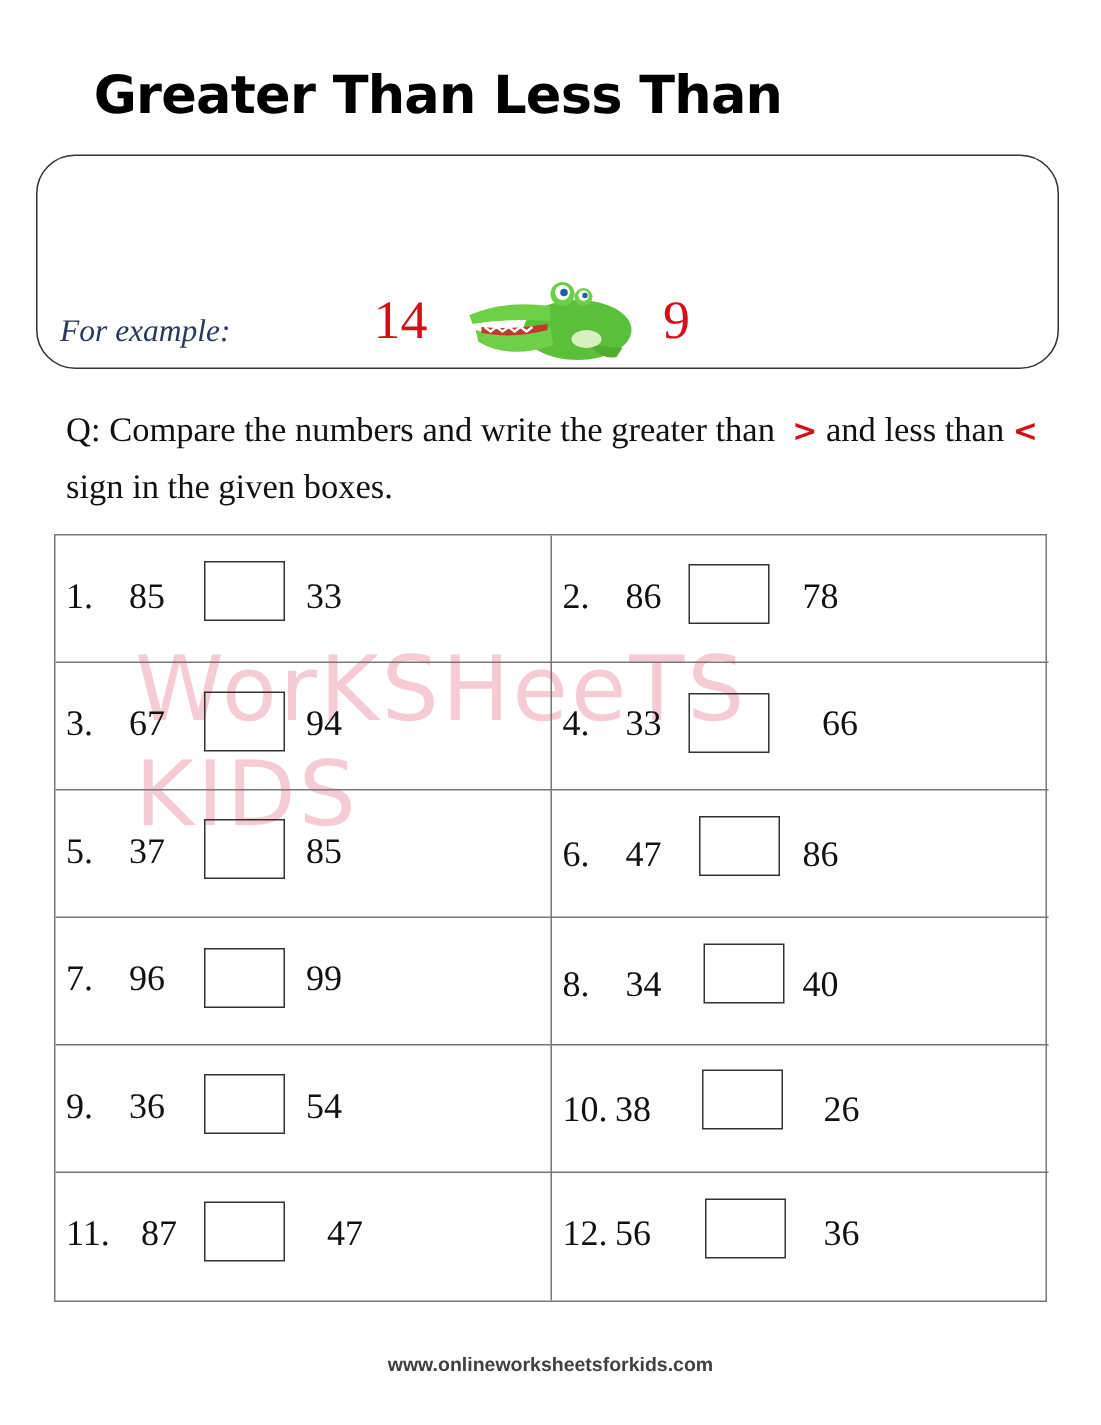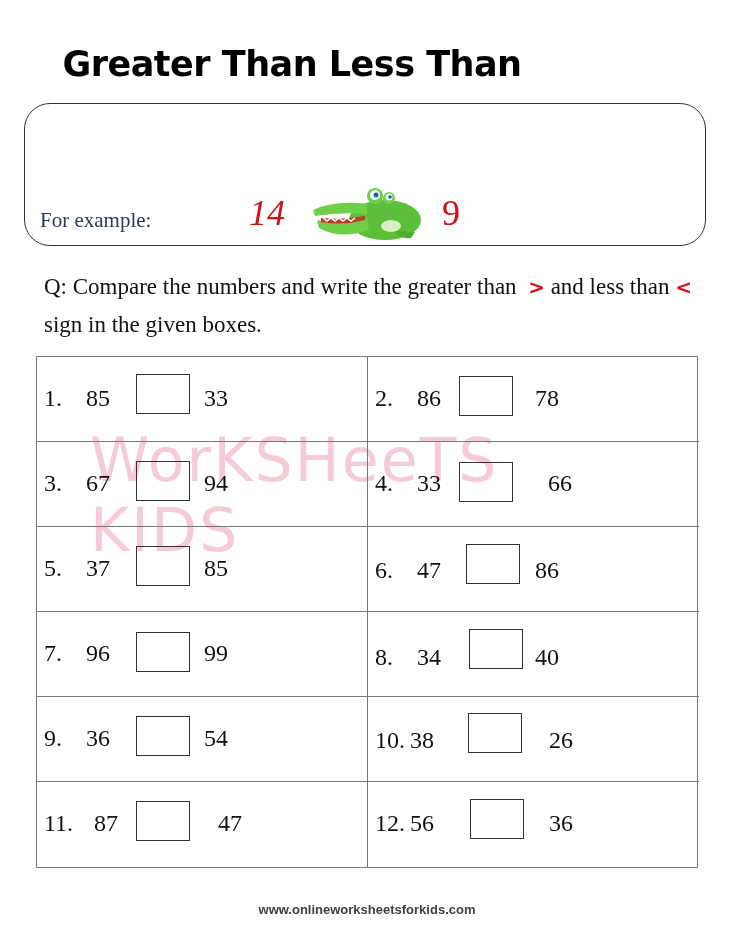--- a/index.html
+++ b/index.html
@@ -1,21 +1,21 @@
 <!DOCTYPE html>
 <html><head>
 <meta charset="utf-8">
 <style>
   html, body { margin:0; padding:0; background:#fff; }
   body { width:734px; height:950px; position:relative; overflow:hidden; font-family:"Liberation Serif", serif; color:#111; }
   .title { position:absolute; top:44px; left:0; width:584px; text-align:center; font-family:"DejaVu Sans", sans-serif; font-weight:bold; font-size:35px; letter-spacing:-0.5px; color:#000; }
   .intro-box { position:absolute; left:24px; top:103px; width:682px; height:143px; border:1.5px solid #333; border-radius:26px; box-sizing:border-box; }
   .intro-text { position:absolute; left:0; top:14px; width:100%; text-align:center; font-size:21px; line-height:31px; }
-  .example-label { position:absolute; left:15px; top:104px; font-size:21px; color:#2a3a5a; }
-  .ex-num1 { position:absolute; left:224px; top:88px; font-size:36px; color:#d0111a;font-style:italic; }
+  .example-label { position:absolute; left:15px; top:104px; font-size:21px; color:#2a3a5a;font-style:italic; }
+  .ex-num1 { position:absolute; left:224px; top:88px; font-size:36px; color:#d0111a; }
   .ex-num2 { position:absolute; left:417px; top:88px; font-size:36px; color:#d0111a; }
   .croc { position:absolute; left:280px; top:78px; width:120px; height:62px; }
   .question { position:absolute; left:44px; top:268px; font-size:23px; line-height:38px; width:660px; }
   .sign { color:#d0111a; font-family:"DejaVu Sans", sans-serif; font-weight:bold; font-size:20px; }
   .grid { position:absolute; left:36px; top:356px; width:662px; height:512px; border:1px solid #777; box-sizing:border-box; display:grid; grid-template-columns:331px 331px; grid-template-rows:repeat(6, 1fr); }
   .cell { position:relative; border-right:1px solid #777; border-bottom:1px solid #777; box-sizing:border-box; }
   .cell:nth-child(2n) { border-right:none; }
   .cell:nth-last-child(-n+2) { border-bottom:none; }
   .q { position:absolute; top:28px; font-size:24px; }
   .num-label { left:7px; }

